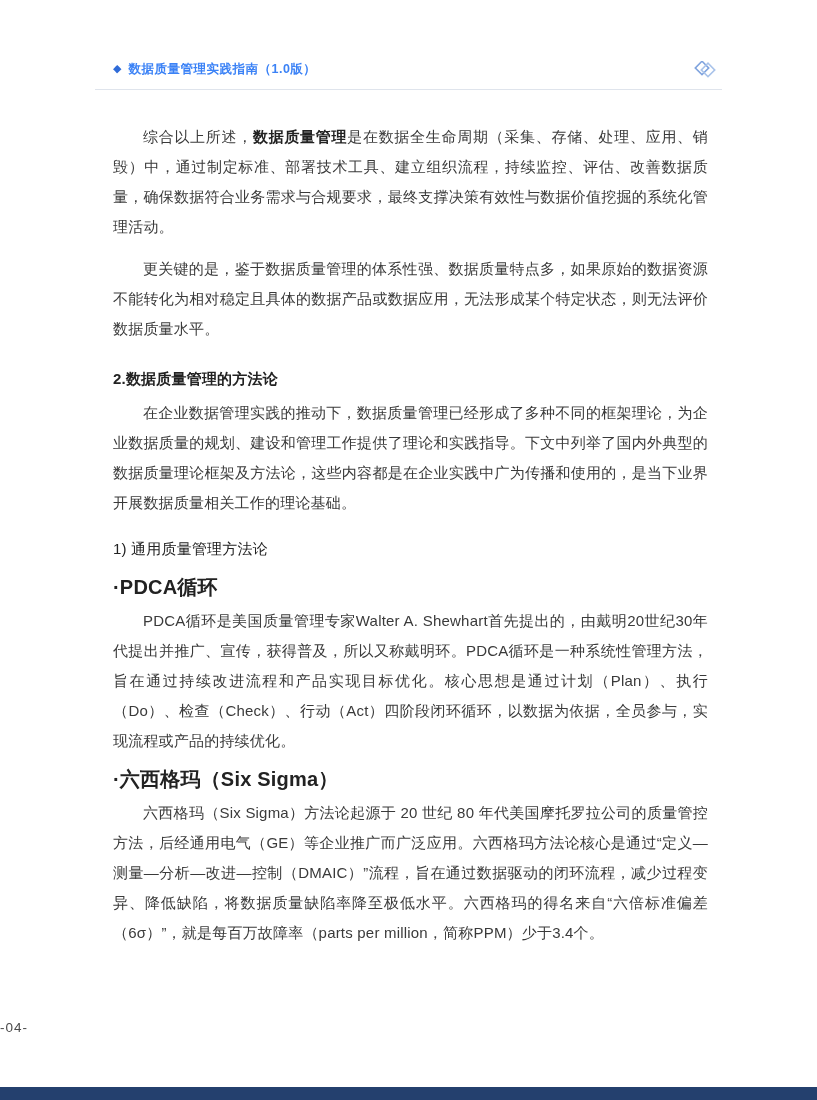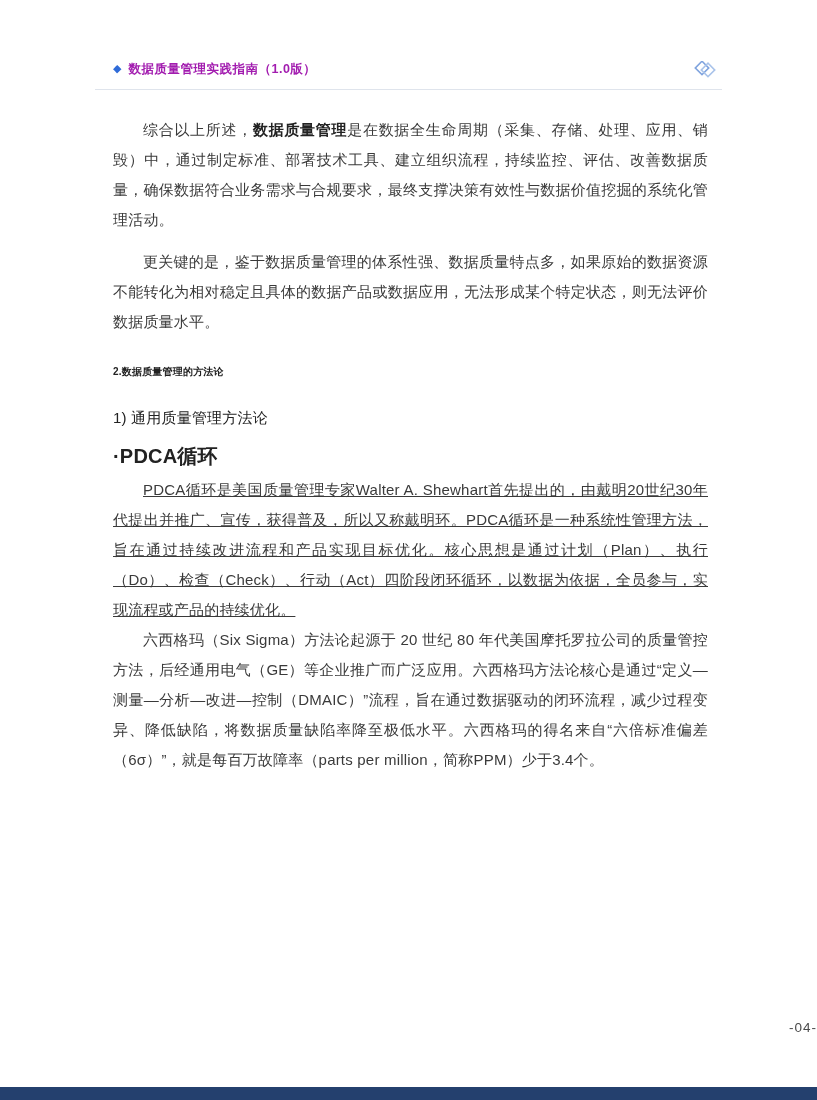--- a/index.html
+++ b/index.html
@@ -31,76 +31,76 @@
     gap: 7px;
     margin-left: 18px;
   }
   .diamond-icon {
     color: #2f6bd8;
     font-size: 11px;
     line-height: 1;
     transform: translateY(-1px);
   }
   .header-title {
-    color: #a21caf;
+    color: #3b82f6;
     font-size: 12.5px;
     font-weight: bold;
     letter-spacing: 0.5px;
   }
   .header-logo {
     margin-left: auto;
     margin-right: 4px;
     display: flex;
     align-items: center;
   }
 
   
   .content {
     position: absolute;
-    top: 115px;
+    top: 122px;
     left: 113px;
     width: 595px;
     color: #3a3a3a;
     font-size: 15px;
     line-height: 30px;
     text-align: justify;
     letter-spacing: 0.2px;
   }
   .para { text-indent: 2em; margin-bottom: 12px; }
   .para-bold-inline { font-weight: bold; color: #222; }
   .para.p2 { margin-bottom: 20px; }
   .h2 {
-    font-size: 10px;
+    font-size: 15px;
     font-weight: bold;
     color: #222222;
     margin: 16px 0 4px 0;
   }
   .para.p3 { margin-bottom: 0; }
   .h3 {
     font-size: 15px;
     font-weight: normal;
     color: #222222;
     margin: 16px 0 4px 0;
   }
   .bullet-head {
     font-size: 20px;
     font-weight: bold;
     color: #222222;
     margin: 8px 0 4px 0;
   }
-  .para.p4 { margin-bottom: 0; text-decoration: underline; }
+  .para.p4 { margin-bottom: 8px; }
   .para.p5 { margin-bottom: 8px; }
 
   
   .footer-pagenum {
     position: absolute;
     top: 1020px;
     left: 0;
     width: 100%;
-    text-align: right;
+    text-align: left;
     font-size: 13.5px;
     color: #4a4a4a;
     letter-spacing: 1px;
   }
   .footer-bar {
     position: absolute;
     bottom: 0;
     left: 0;
     width: 100%;
     height: 13px;
@@ -126,27 +126,29 @@
   </div>
 
   <div class="content">
 
     <p class="para p1"><span>综合以上所述，</span><span class="para-bold-inline">数据质量管理</span><span>是在数据全生命周期（采集、存储、处理、应用、销毁）中，通过制定标准、部署技术工具、建立组织流程，持续监控、评估、改善数据质量，确保数据符合业务需求与合规要求，最终支撑决策有效性与数据价值挖掘的系统化管理活动。</span></p>
 
     <p class="para p2">更关键的是，鉴于数据质量管理的体系性强、数据质量特点多，如果原始的数据资源不能转化为相对稳定且具体的数据产品或数据应用，无法形成某个特定状态，则无法评价数据质量水平。</p>
 
     <h2 class="h2">2.数据质量管理的方法论</h2>
 
+    <p class="para p3">在企业数据管理实践的推动下，数据质量管理已经形成了多种不同的框架理论，为企业数据质量的规划、建设和管理工作提供了理论和实践指导。下文中列举了国内外典型的数据质量理论框架及方法论，这些内容都是在企业实践中广为传播和使用的，是当下业界开展数据质量相关工作的理论基础。</p>
 
     <h3 class="h3">1) 通用质量管理方法论</h3>
 
     <div class="bullet-head">·PDCA循环</div>
 
     <p class="para p4">PDCA循环是美国质量管理专家Walter A. Shewhart首先提出的，由戴明20世纪30年代提出并推广、宣传，获得普及，所以又称戴明环。PDCA循环是一种系统性管理方法，旨在通过持续改进流程和产品实现目标优化。核心思想是通过计划（Plan）、执行（Do）、检查（Check）、行动（Act）四阶段闭环循环，以数据为依据，全员参与，实现流程或产品的持续优化。</p>
 
+    <div class="bullet-head">·六西格玛（Six Sigma）</div>
 
     <p class="para p5">六西格玛（Six Sigma）方法论起源于 20 世纪 80 年代美国摩托罗拉公司的质量管控方法，后经通用电气（GE）等企业推广而广泛应用。六西格玛方法论核心是通过“定义—测量—分析—改进—控制（DMAIC）”流程，旨在通过数据驱动的闭环流程，减少过程变异、降低缺陷，将数据质量缺陷率降至极低水平。六西格玛的得名来自“六倍标准偏差（6σ）”，就是每百万故障率（parts per million，简称PPM）少于3.4个。</p>
 
   </div>
 
   <div class="footer-pagenum">-04-</div>
 
   <div class="footer-bar"></div>
 
 </div>

